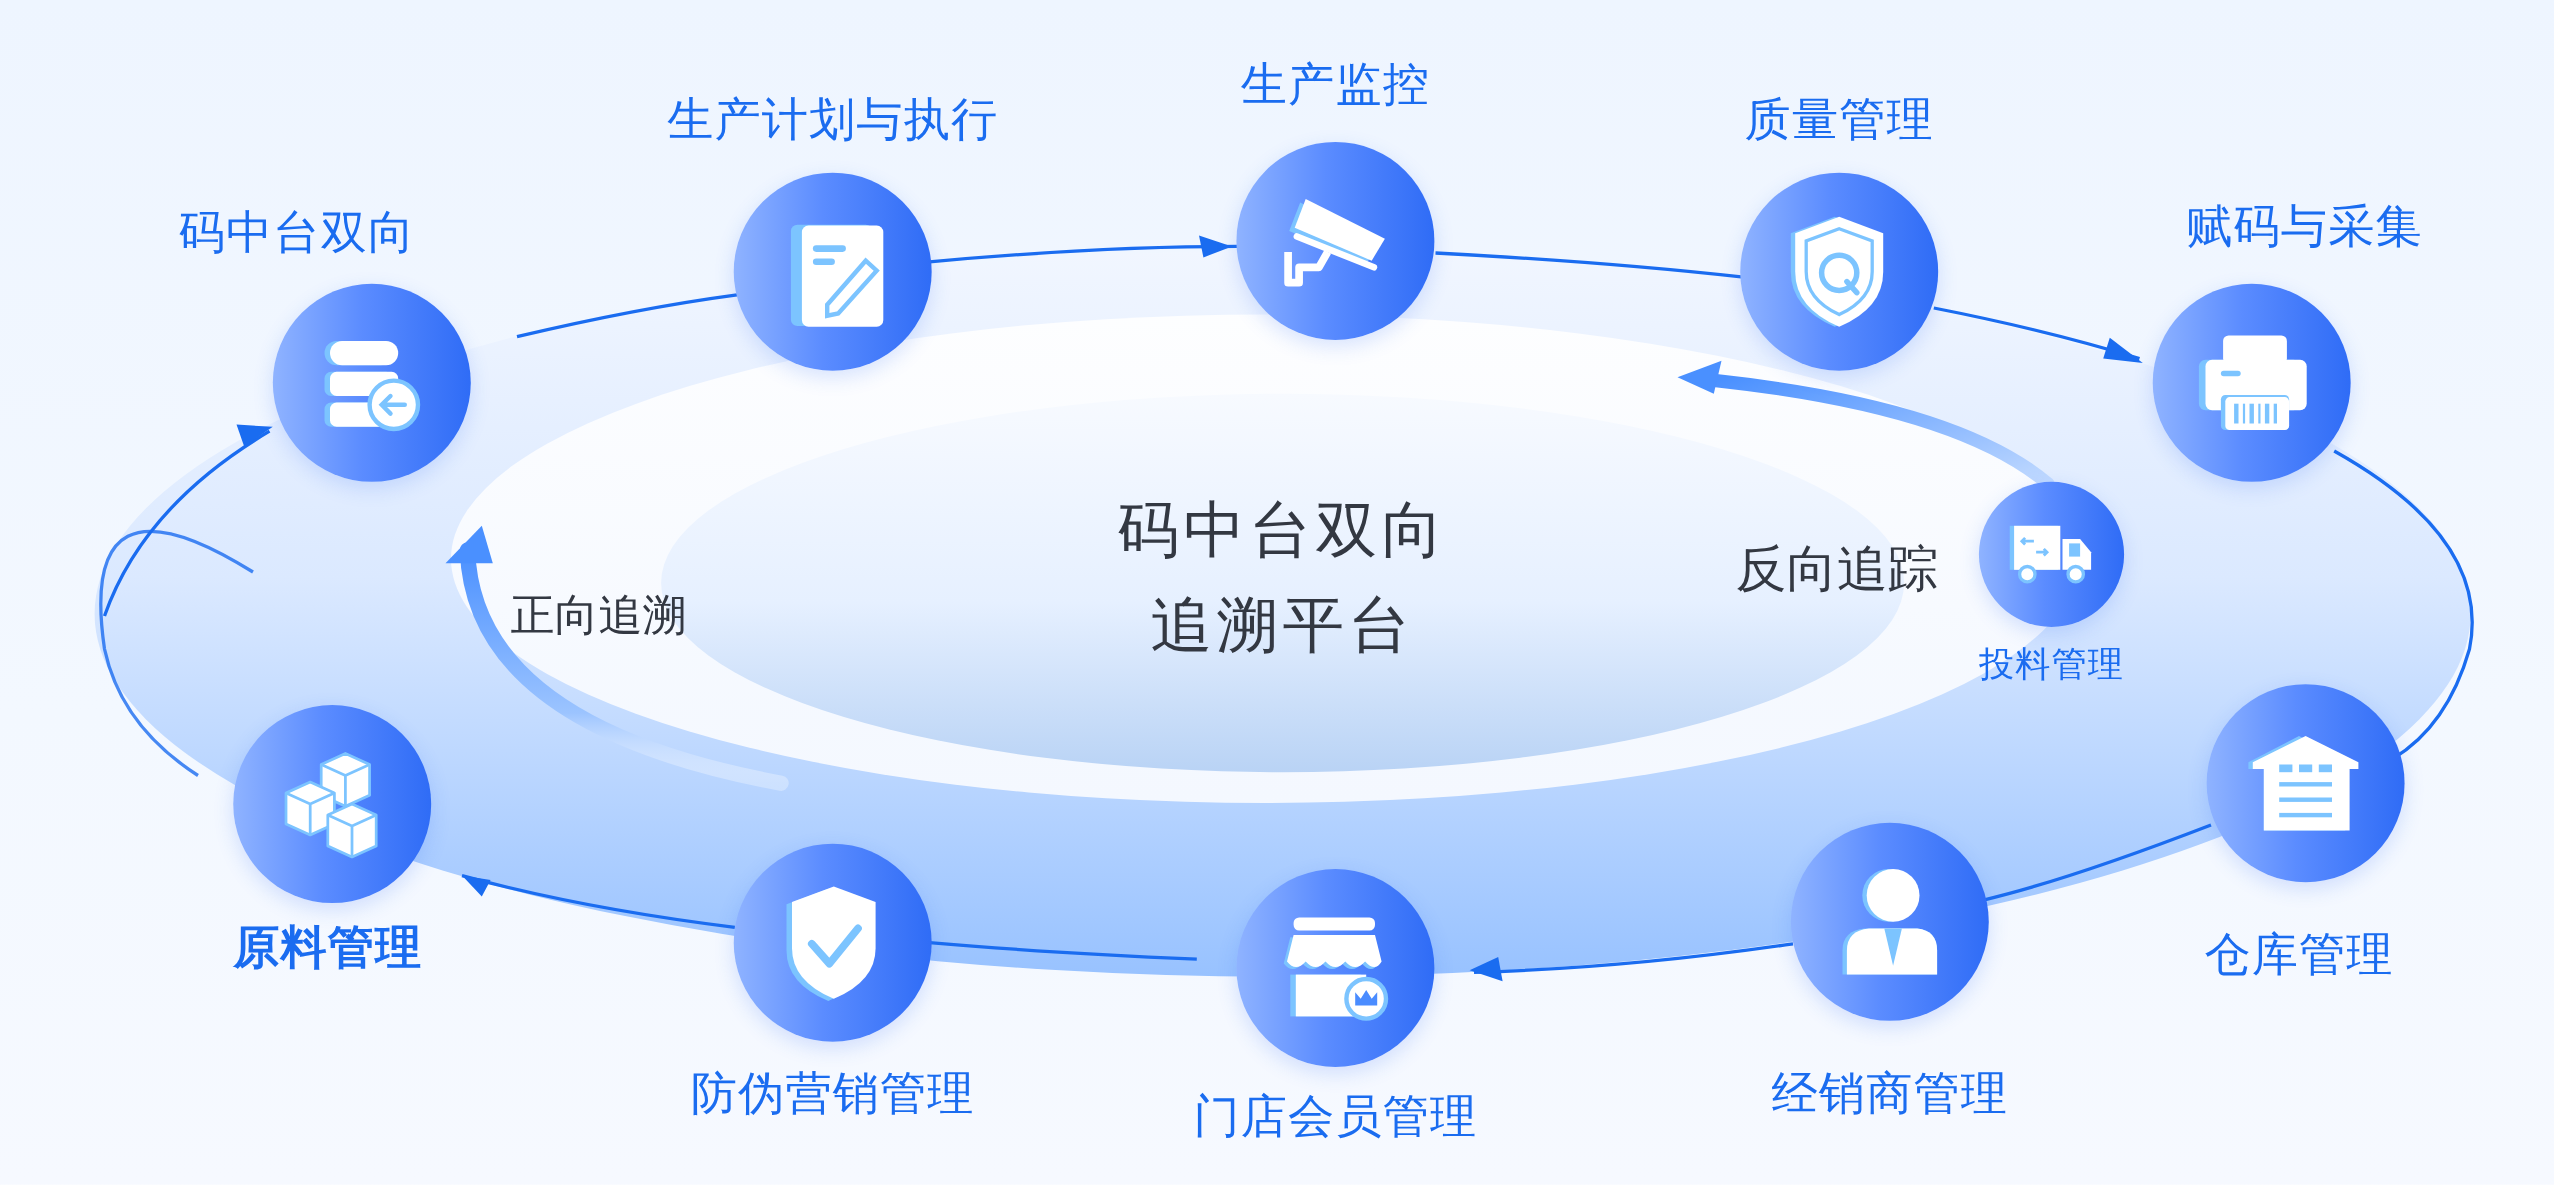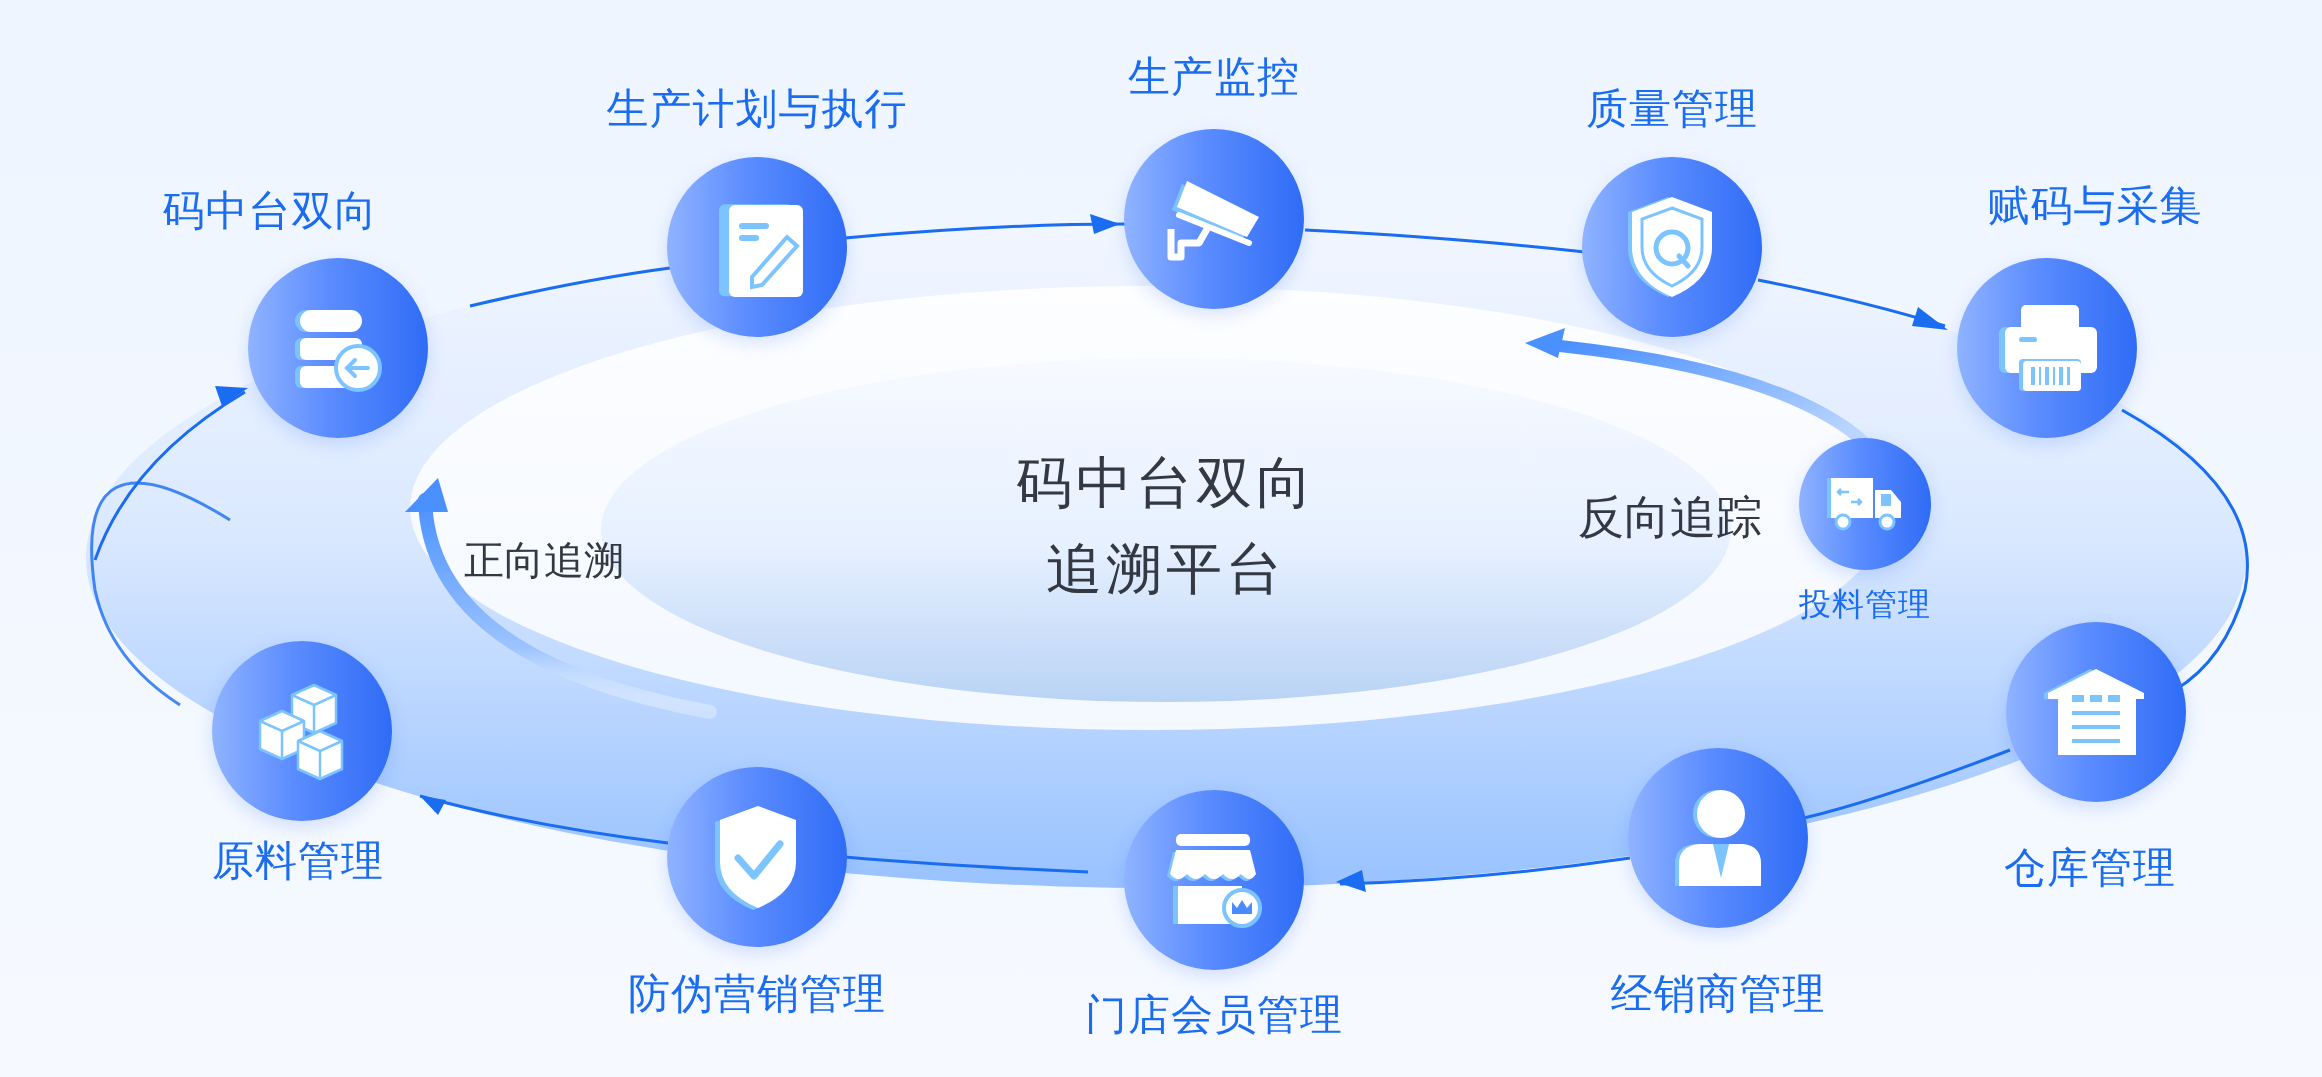--- a/index.html
+++ b/index.html
@@ -243,15 +243,15 @@
       <g stroke="#7cc4ff" stroke-width="2.5" stroke-linejoin="round">
         <path d="M40 14 L62 4 L84 14 L84 42 L62 52 L40 42 Z" fill="#fff"></path>
         <path d="M40 14 L62 24 L84 14 M62 24 V52" fill="none"></path>
         <path d="M8 40 L30 30 L52 40 L52 68 L30 78 L8 68 Z" fill="#fff"></path>
         <path d="M8 40 L30 50 L52 40 M30 50 V78" fill="none"></path>
         <path d="M46 60 L68 50 L90 60 L90 88 L68 98 L46 88 Z" fill="#fff"></path>
         <path d="M46 60 L68 70 L90 60 M68 70 V98" fill="none"></path>
       </g>
     </svg>
   </div>
-  <div class="label" style="left:298px; top:840px;">原料管理</div>
+  <div class="label" style="left:298px; top:840px;font-weight:bold;">原料管理</div>
 
 </div>
 
 </body></html>

